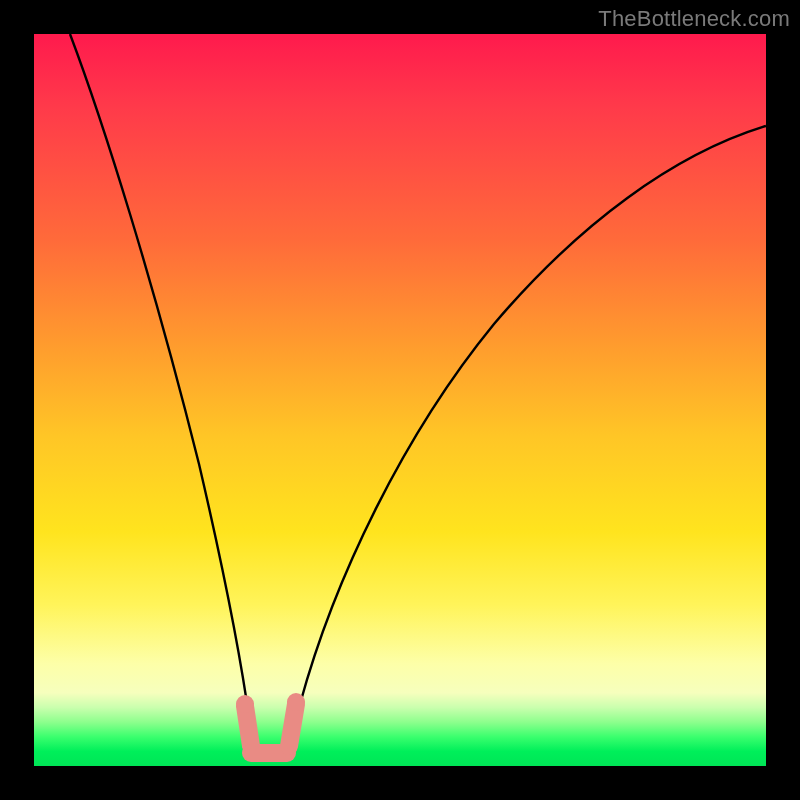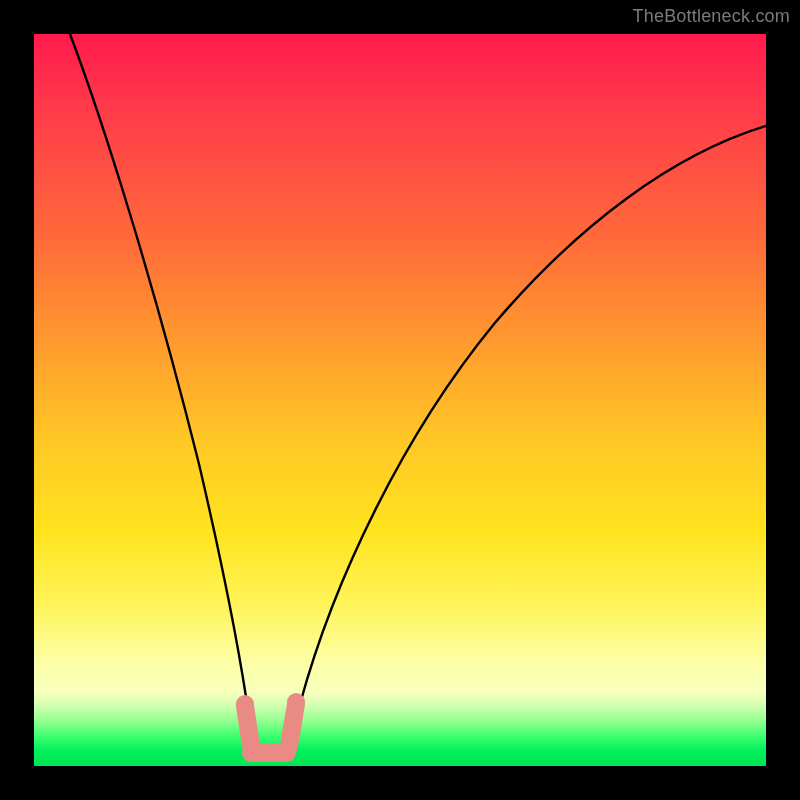--- a/index.html
+++ b/index.html
@@ -42,21 +42,21 @@
       #3bff6e 96%,
       #00ef5a 98%,
       #00e556 100%
     );
   }
   .watermark {
     position: absolute;
     top: 6px;
     right: 10px;
     color: #7a7a7a;
-    font-size: 18px;
+    font-size: 22px;
     letter-spacing: 0.2px;
     user-select: none;
   }
   svg.curve {
     position: absolute;
     left: 0;
     top: 0;
   }
 </style>
 </head>

